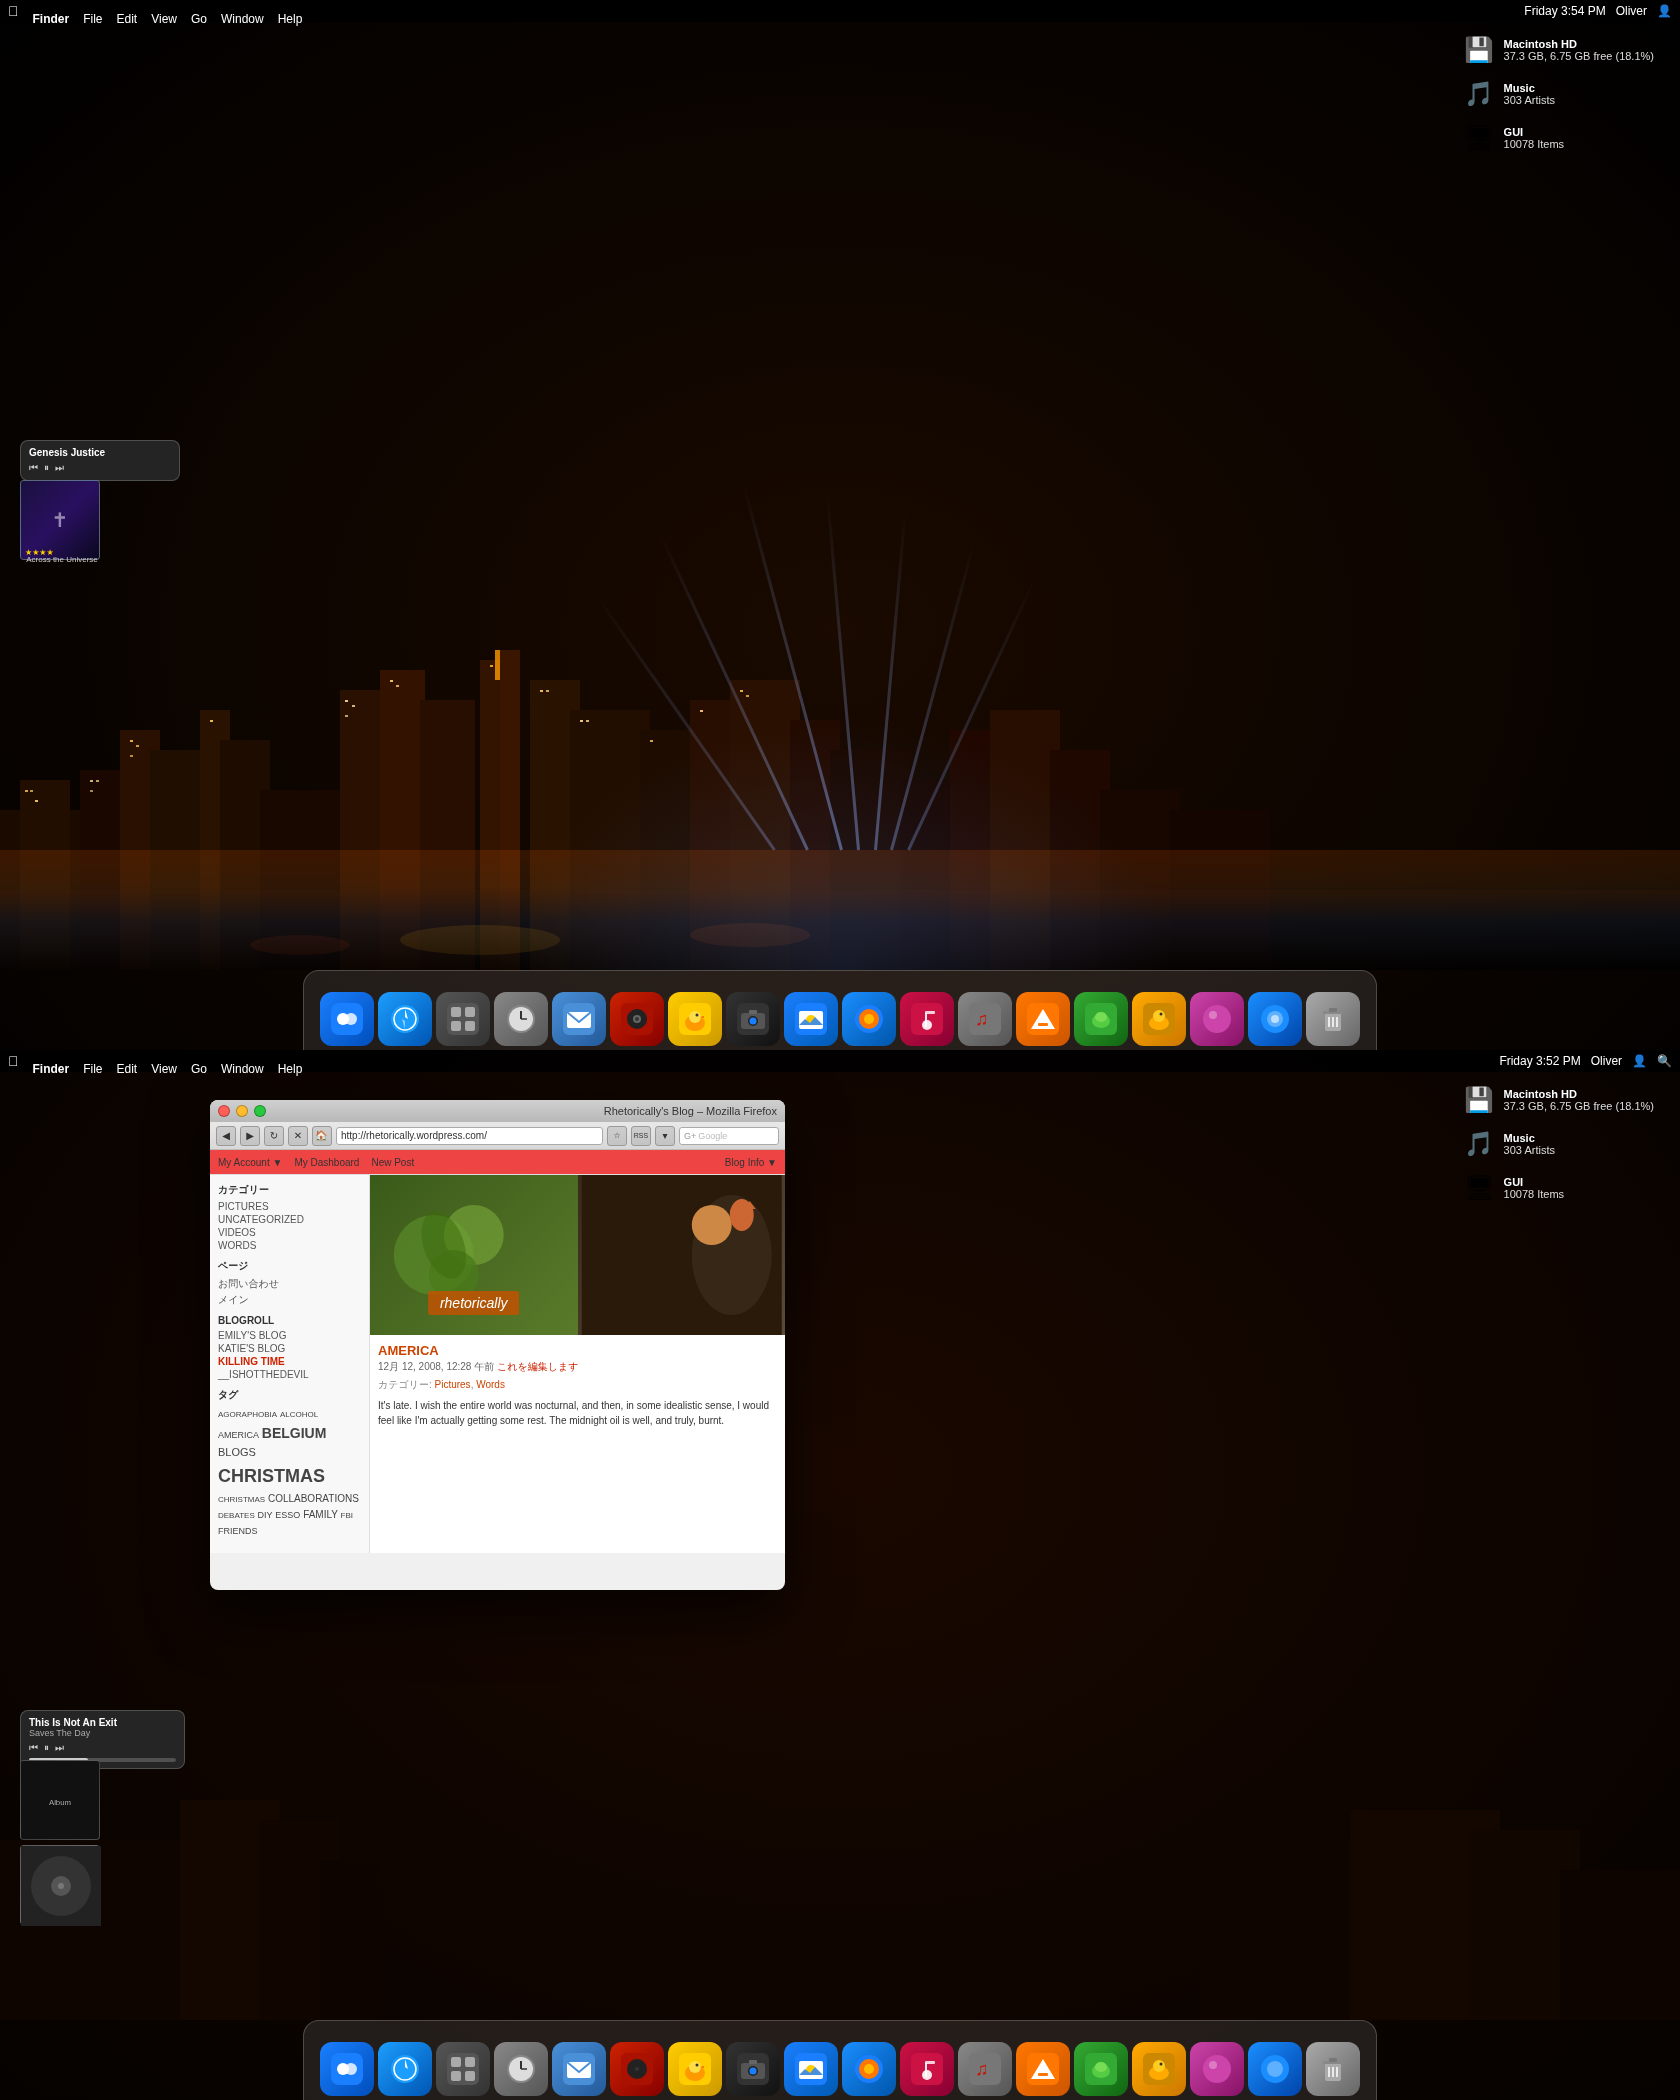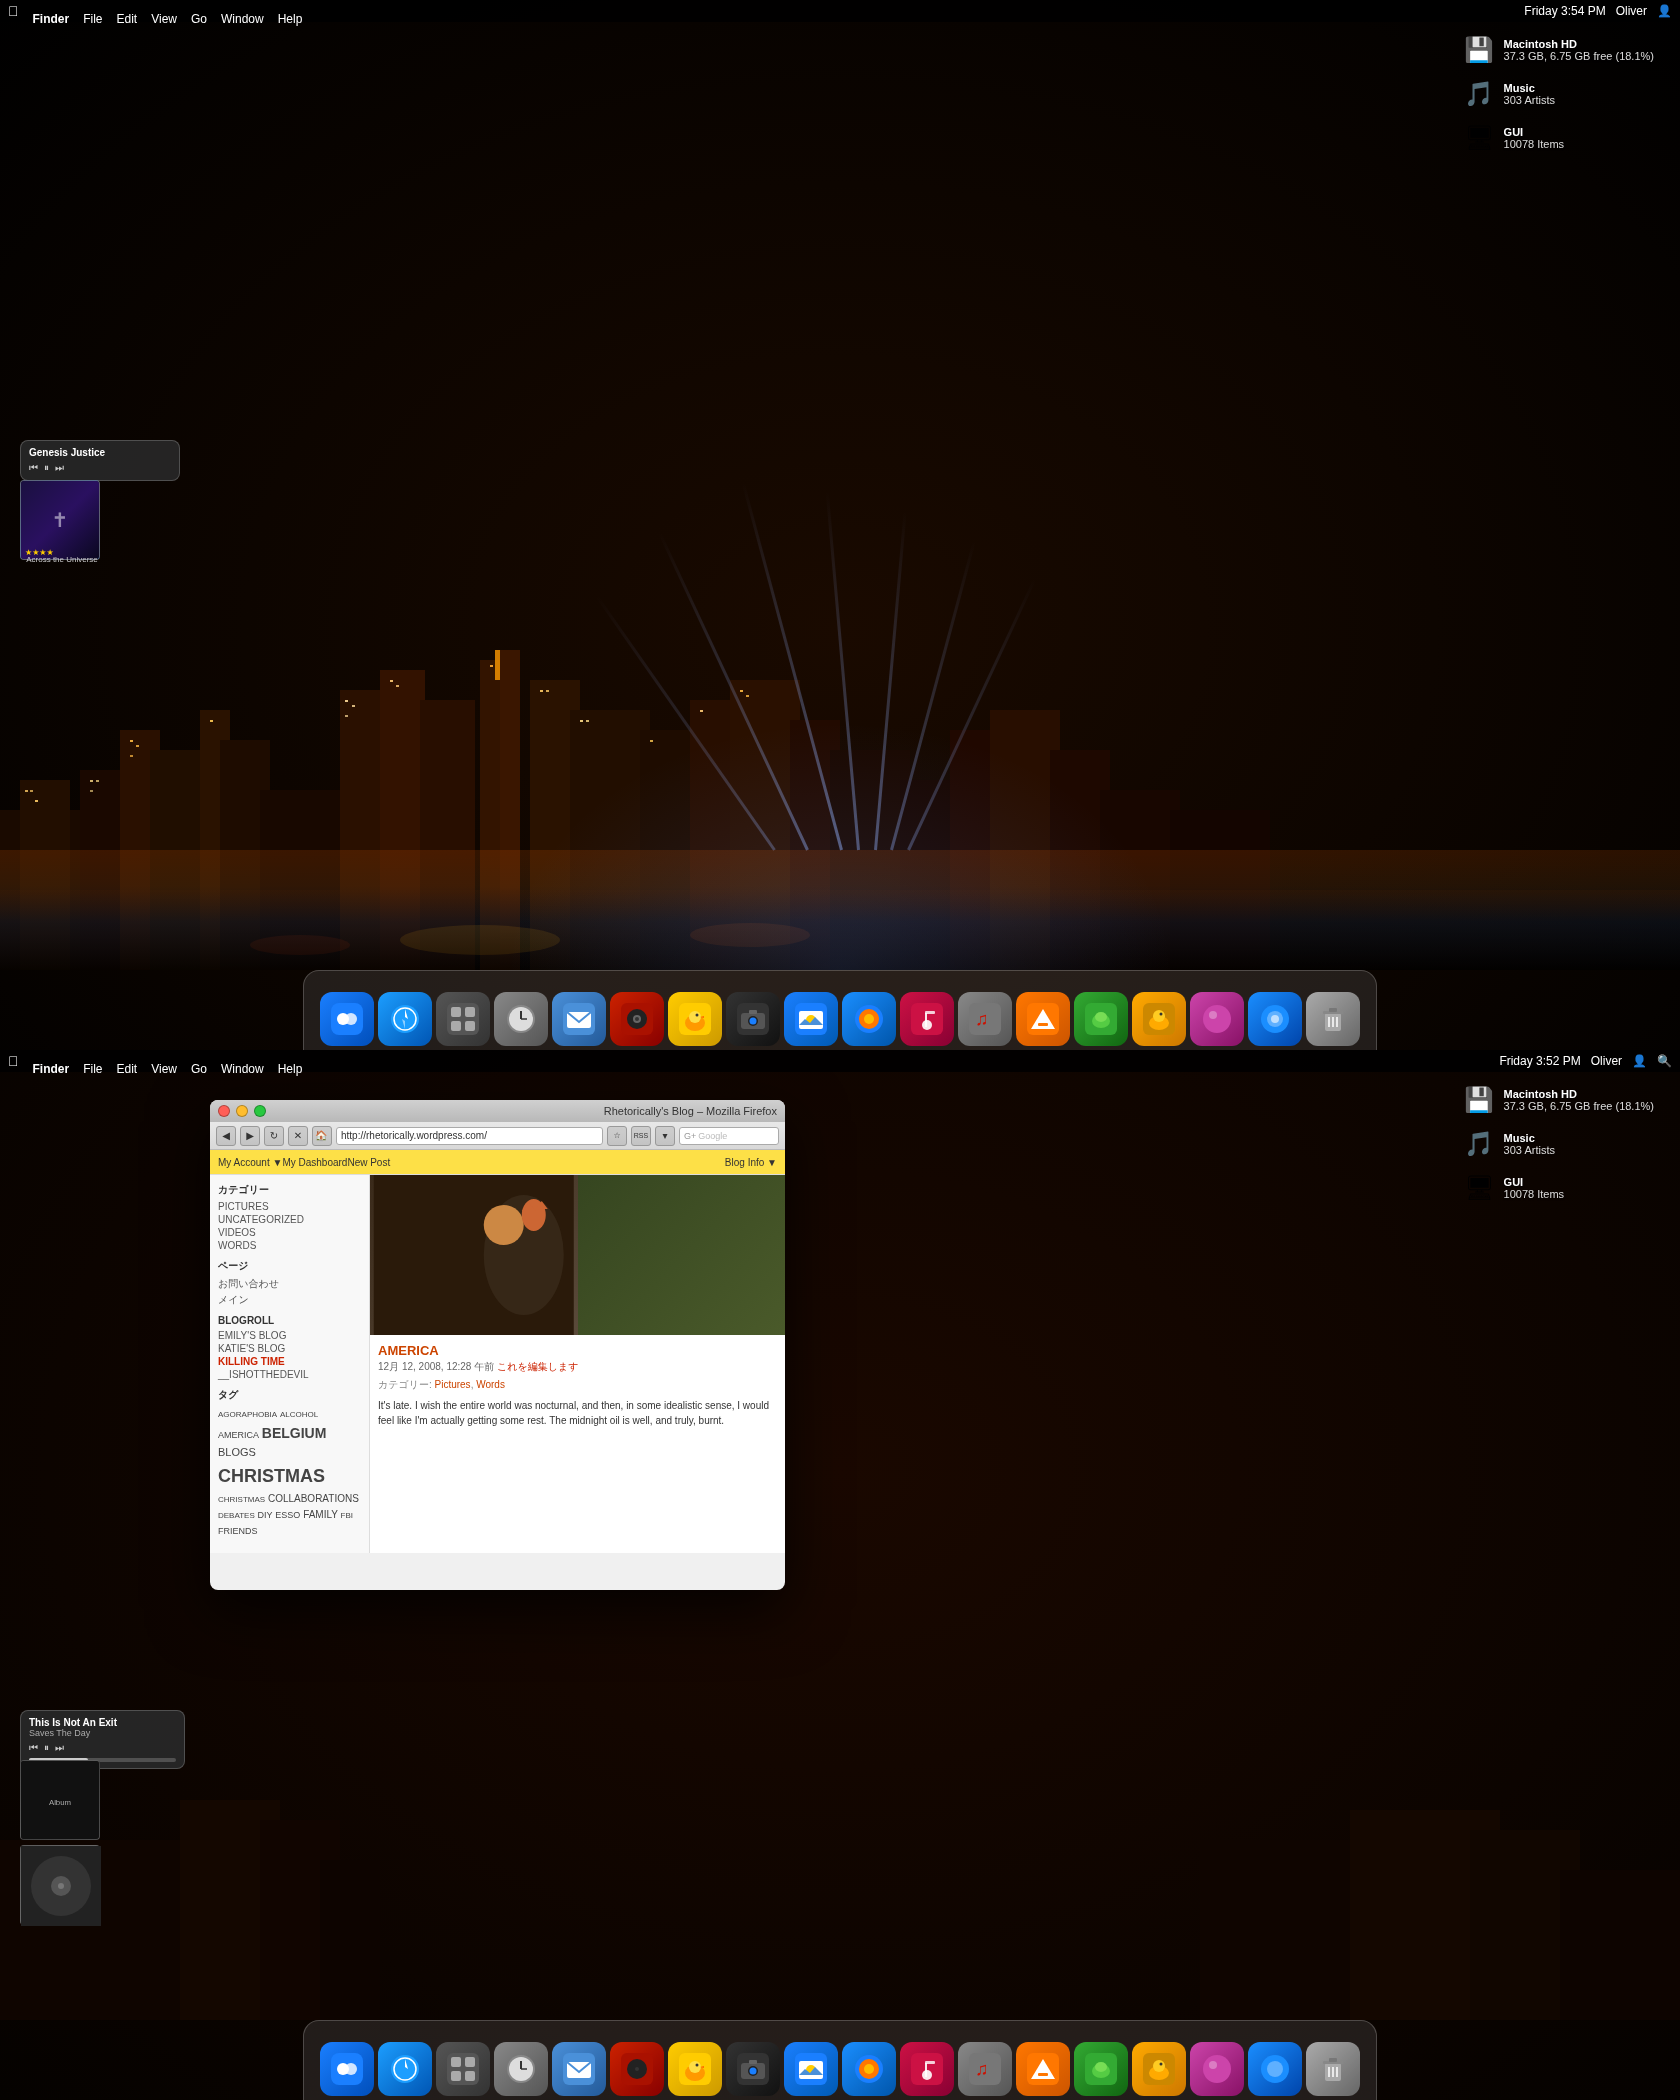--- a/index.html
+++ b/index.html
@@ -311,25 +311,25 @@
       border: 1px solid #aaa;
       border-radius: 3px;
       padding: 0 4px;
       font-size: 10px;
       display: flex;
       align-items: center;
       color: #888;
     }
     .ff-menu-bar {
       height: 18px;
-      background: #fde047;
+      background: #ef4444;
       display: flex;
       align-items: center;
       padding: 12px 8px;
-      gap: 0;
+      gap: 12px;
       border-bottom: 1px solid #ddd;
     }
     .ff-menu-item {
       font-size: 10px;
       color: #333;
       cursor: pointer;
     }
     .ff-content {
       display: flex;
       height: calc(100% - 112px);
@@ -998,20 +998,30 @@
             <span style="font-size:10px;">FAMILY</span>
             <span style="font-size:8px;">FBI</span>
             <span style="font-size:9px;">FRIENDS</span>
           </div>
         </div>
       </div>
 
       <div class="ff-main">
 
         <div class="ff-blog-header">
+          <div class="ff-blog-img-left">
+
+            <svg width="100%" height="100%" viewBox="0 0 200 160">
+              <circle cx="60" cy="80" r="40" fill="#5a8a2a" opacity="0.7"></circle>
+              <circle cx="100" cy="60" r="30" fill="#7aaa3a" opacity="0.6"></circle>
+              <circle cx="80" cy="100" r="25" fill="#4a7a1a" opacity="0.8"></circle>
+              <ellipse cx="70" cy="70" rx="20" ry="35" fill="#3a6a0a" opacity="0.5" transform="rotate(-20 70 70)"></ellipse>
+            </svg>
+            <div class="ff-blog-title">rhetorically</div>
+          </div>
           <div class="ff-blog-img-right">
             
             <svg width="100%" height="100%" viewBox="0 0 200 160">
               <rect width="200" height="160" fill="#2a1a0a"></rect>
               <ellipse cx="150" cy="80" rx="40" ry="60" fill="#3a2a1a" opacity="0.8"></ellipse>
               <circle cx="130" cy="50" r="20" fill="#cc8844"></circle>
               <ellipse cx="160" cy="40" rx="12" ry="16" fill="#cc6633"></ellipse>
               <polygon points="155,28 148,36 162,36" fill="#cc6633"></polygon>
               <polygon points="168,26 162,34 174,34" fill="#cc6633"></polygon>
             </svg>

